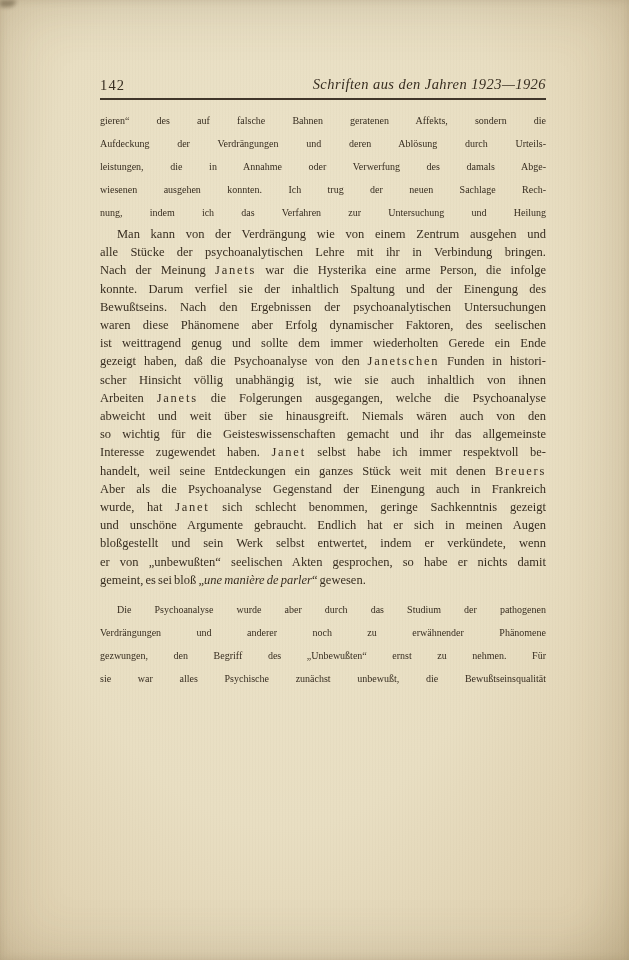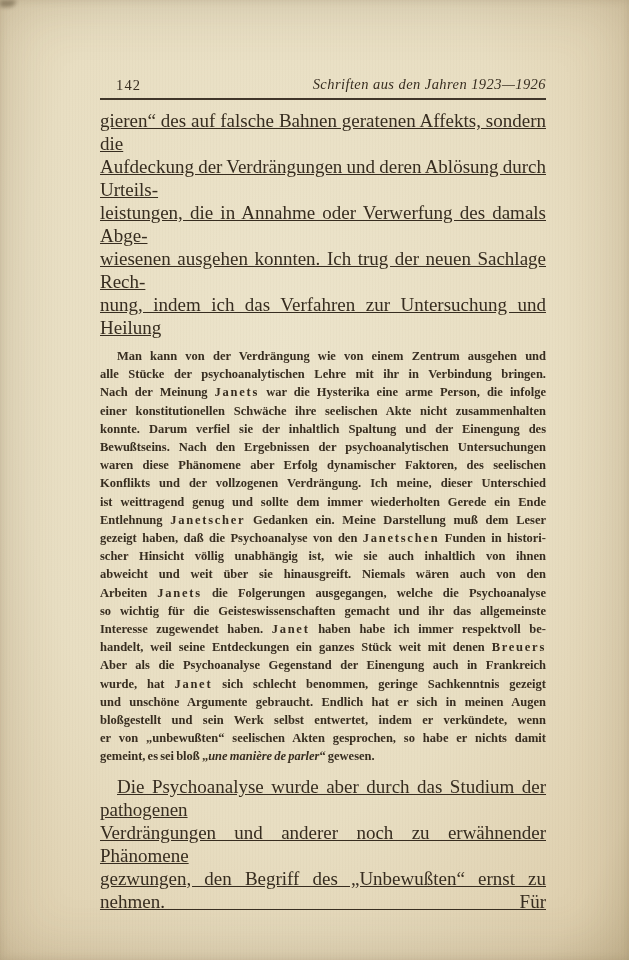--- a/index.html
+++ b/index.html
@@ -16,32 +16,32 @@
     box-shadow: inset 0 0 60px rgba(95,75,40,0.22), inset 0 0 8px rgba(95,75,40,0.15);
     color: var(--ink);
   }
   .scan-artifact {
     position: absolute; left: 0; top: 0; width: 16px; height: 7px;
     background: #5f5138; opacity: .55; filter: blur(2px);
     border-bottom-right-radius: 10px;
   }
   .content { position: absolute; left: 100px; top: 76px; width: 446px; }
   .header { position: relative; height: 20px; font-size: 14.5px; letter-spacing: .03em; }
-  .pagenum { position: absolute; left: 16px; top: 1px; letter-spacing: .08em; }
+  .pagenum { position: absolute; left: 0; top: 1px; letter-spacing: .08em; }
   .title { display: block; text-align: right; font-style: italic; }
   .rule { border-bottom: 2px solid var(--rule); margin-top: 2px; }
 
   .para { text-align: justify; }
   .para .line { text-align: justify; text-align-last: justify; overflow: hidden; white-space: normal; }
   .para .line.last { text-align-last: left; }
   .para.justify-last .line.last { text-align-last: justify; }
   .para .line.first-indent { text-indent: 17px; }
 
-  .para.body  { font-size: 19px; line-height: 23px;   word-spacing: -1.5px; margin-top: 9px; text-decoration: underline; }
-  .para.small { font-size: 12.5px; line-height: 18.2px; word-spacing: -1px;   margin-top: 8px; font-weight: bold; }
+  .para.body  { font-size: 10px; line-height: 23px;   word-spacing: -1.5px; margin-top: 9px; }
+  .para.small { font-size: 12.5px; line-height: 18.2px; word-spacing: -1px;   margin-top: 1px; }
   .para.body.p3 { }
 
   .sp { letter-spacing: .14em; }
   .it { font-style: italic; }
 </style>
 </head>
 <body>
 
 <div class="page" style="--paper: #e8dec2; --paper-hi: #ece4cb; --paper-lo: #decfae; --paper-edge: #cfbf9b; --ink: #372d20; --rule: #40362a;">
   <div class="scan-artifact"></div>
@@ -56,41 +56,39 @@
           <div class="line"><span>gieren“ des auf falsche Bahnen geratenen Affekts, sondern die</span></div>
           <div class="line"><span>Aufdeckung der Verdrängungen und deren Ablösung durch Urteils-</span></div>
           <div class="line"><span>leistungen, die in Annahme oder Verwerfung des damals Abge-</span></div>
           <div class="line"><span>wiesenen ausgehen konnten. Ich trug der neuen Sachlage Rech-</span></div>
           <div class="line"><span>nung, indem ich das Verfahren zur Untersuchung und Heilung</span></div>
         </div>
         <div class="para small">
           <div class="line first-indent"><span>Man kann von der Verdrängung wie von einem Zentrum ausgehen und</span></div>
           <div class="line"><span>alle Stücke der psychoanalytischen Lehre mit ihr in Verbindung bringen.</span></div>
           <div class="line"><span>Nach der Meinung </span><span class="sp">Janets</span><span> war die Hysterika eine arme Person, die infolge</span></div>
-          <div class="line"><span>einer konstitutionellen Schwäche ihre seelischen Akte nicht zusammenhalten</span></div>
           <div class="line"><span>konnte. Darum verfiel sie der inhaltlich Spaltung und der Einengung des</span></div>
           <div class="line"><span>Bewußtseins. Nach den Ergebnissen der psychoanalytischen Untersuchungen</span></div>
           <div class="line"><span>waren diese Phänomene aber Erfolg dynamischer Faktoren, des seelischen</span></div>
-          <div class="line"><span>Konflikts und der vollzogenen Verdrängung. Ich meine, dieser Unterschied</span></div>
           <div class="line"><span>ist weittragend genug und sollte dem immer wiederholten Gerede ein Ende</span></div>
-          <div class="line"><span>Entlehnung </span><span class="sp">Janetscher</span><span> Gedanken ein. Meine Darstellung muß dem Leser</span></div>
           <div class="line"><span>gezeigt haben, daß die Psychoanalyse von den </span><span class="sp">Janetschen</span><span> Funden in histori-</span></div>
           <div class="line"><span>scher Hinsicht völlig unabhängig ist, wie sie auch inhaltlich von ihnen</span></div>
+          <div class="line"><span>Arbeiten </span><span class="sp">Janets</span><span> die Folgerungen ausgegangen, welche die Psychoanalyse</span></div>
           <div class="line"><span>abweicht und weit über sie hinausgreift. Niemals wären auch von den</span></div>
-          <div class="line"><span>Arbeiten </span><span class="sp">Janets</span><span> die Folgerungen ausgegangen, welche die Psychoanalyse</span></div>
           <div class="line"><span>so wichtig für die Geisteswissenschaften gemacht und ihr das allgemeinste</span></div>
-          <div class="line"><span>Interesse zugewendet haben. </span><span class="sp">Janet</span><span> haben habe ich immer respektvoll be-</span></div>
+          <div class="line"><span>Interesse zugewendet haben. </span><span class="sp">Janet</span><span> selbst habe ich immer respektvoll be-</span></div>
           <div class="line"><span>handelt, weil seine Entdeckungen ein ganzes Stück weit mit denen </span><span class="sp">Breuers</span></div>
           <div class="line"><span>Aber als die Psychoanalyse Gegenstand der Einengung auch in Frankreich</span></div>
           <div class="line"><span>wurde, hat </span><span class="sp">Janet</span><span> sich schlecht benommen, geringe Sachkenntnis gezeigt</span></div>
           <div class="line"><span>und unschöne Argumente gebraucht. Endlich hat er sich in meinen Augen</span></div>
           <div class="line"><span>bloßgestellt und sein Werk selbst entwertet, indem er verkündete, wenn</span></div>
           <div class="line"><span>er von „unbewußten“ seelischen Akten gesprochen, so habe er nichts damit</span></div>
           <div class="line last"><span>gemeint, es sei bloß „</span><span class="it">une manière de parler</span><span>“ gewesen.</span></div>
         </div>
         <div class="para body p3 justify-last">
           <div class="line first-indent"><span>Die Psychoanalyse wurde aber durch das Studium der pathogenen</span></div>
           <div class="line"><span>Verdrängungen und anderer noch zu erwähnender Phänomene</span></div>
           <div class="line"><span>gezwungen, den Begriff des „Unbewußten“ ernst zu nehmen. Für</span></div>
+          <div class="line last"><span>sie war alles Psychische zunächst unbewußt, die Bewußtseinsqualität</span></div>
         </div>
       </div>
   </div>
 </div>
 
 </body></html>

